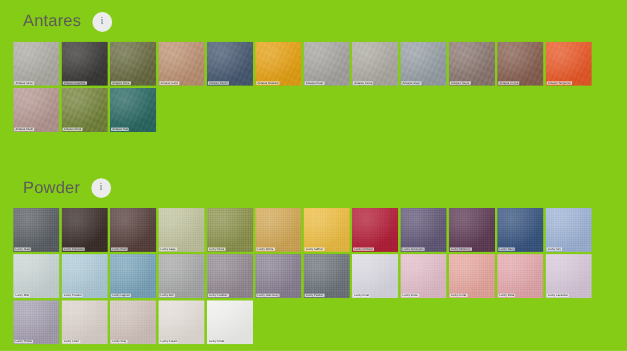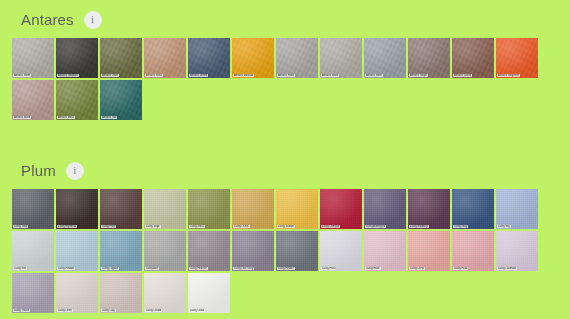--- a/index.html
+++ b/index.html
@@ -7,21 +7,21 @@
     margin: 0; padding: 0;
     width: 570px; height: 319px;
     background: #ffffff;
     font-family: "Liberation Sans", sans-serif;
     overflow: hidden;
   }
   .page {
     position: relative;
     width: 570px;
     height: 319px;
-    background: #bef264;
+    background: #84cc16;
   }
 
   
   .collection { padding: 0; }
   #collection-antares { padding-top: 7px; }
   #collection-lucky   { padding-top: 9px; }
 
   .collection-header {
     display: flex;
     align-items: center;
@@ -228,21 +228,21 @@
           <div class="sheen"></div>
           <div class="swatch-caption">Antares Teal</div>
         </div>
       </div>
   </section>
 
   <div class="section-gap"></div>
 
   <section class="collection" id="collection-lucky">
     <div class="collection-header">
-      <span class="collection-title">Plum</span>
+      <span class="collection-title">Powder</span>
       <span class="info-badge">
         <span class="glyph">i</span>
       </span>
     </div>
     <div class="swatch-grid" id="grid-lucky">
         <div class="swatch">
           <div class="fabric" style="background: rgb(92, 97, 103);"></div>
           <div class="weave"></div>
           <div class="sheen"></div>
           <div class="swatch-caption">Lucky Slate</div>

